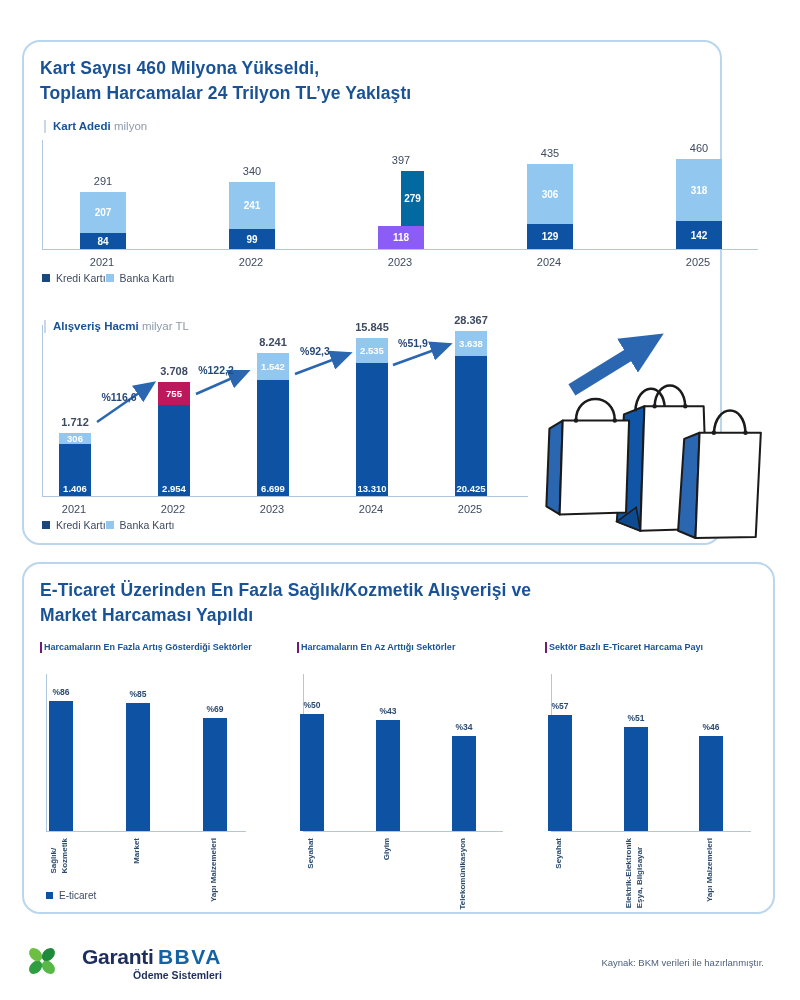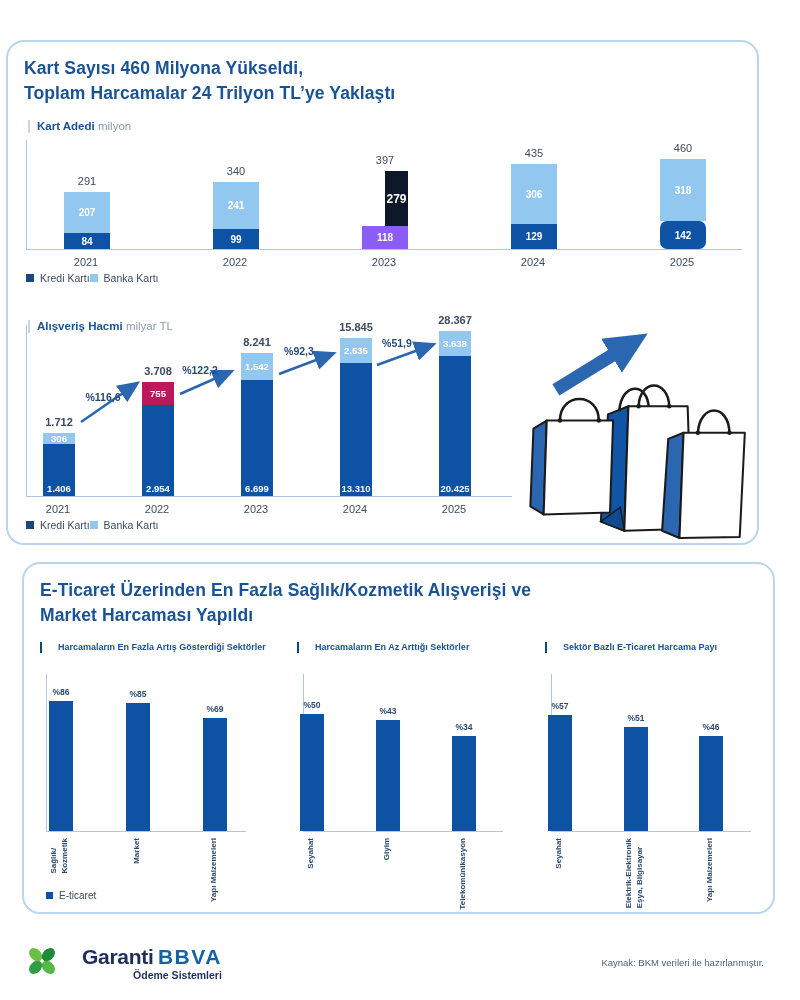--- a/index.html
+++ b/index.html
@@ -1,35 +1,35 @@
 <!DOCTYPE html>
 <html><head>
 <meta charset="utf-8">
 <style>
   *{box-sizing:border-box}
   html,body{margin:0;padding:0;background:#ffffff}
   body{width:800px;height:1000px;position:relative;font-family:"Liberation Sans",sans-serif;overflow:hidden}
   .panel{position:absolute;border:2px solid #B9D6EE;border-radius:18px;background:#fff}
-  #panel1{left:6px;top:40px;width:753px;height:505px}
+  #panel1{left:22px;top:40px;width:700px;height:505px}
   #panel2{left:22px;top:562px;width:753px;height:352px}
   .ptitle{position:absolute;left:16px;top:14px;font-size:17.5px;font-weight:bold;color:#1A5296;line-height:25px;letter-spacing:0.1px}
   .chead{position:absolute;border-left:2px solid #C9D8E8;padding-left:7px;font-size:11.5px;color:#1A5296;font-weight:bold;line-height:13px;white-space:nowrap}
   .chead .unit{color:#8C9BAB;font-weight:normal}
   .plot{position:absolute;border-left:1.5px solid #AFC8DF;border-bottom:1.5px solid #AFC8DF}
   .bar{position:absolute;display:flex;flex-direction:column}
   .seg{display:flex;align-items:center;justify-content:center;color:#ffffff;font-weight:bold;overflow:hidden}
   .segend{align-items:flex-end;padding-bottom:2px}
   .total{position:absolute;transform:translateX(-50%);white-space:nowrap;color:#3E4A60;font-size:11px}
   .xlab{position:absolute;transform:translateX(-50%);font-size:11px;color:#3E4A60;white-space:nowrap}
   .legend{position:absolute;display:flex;font-size:10.5px;color:#3E4A60;align-items:center}
   .litem{display:flex;align-items:center}
   .sq{width:8px;height:8px;display:inline-block;margin-right:6px}
   .growthlab{position:absolute;transform:translate(-50%,-50%);font-size:10.5px;font-weight:bold;color:#27497A;white-space:nowrap}
   .mini{position:absolute;top:78px;width:248px;height:262px}
-  .mtitle{border-left:2px solid #0c4a6e;padding-left:16px;font-size:9px;font-weight:bold;color:#1A5296;line-height:11px;white-space:nowrap}
+  .mtitle{border-left:2px solid #701a75;padding-left:2px;font-size:9px;font-weight:bold;color:#1A5296;line-height:11px;white-space:nowrap}
   .mplot{left:6px;top:32px;width:200px;height:158px}
   .mval{position:absolute;transform:translateX(-50%);font-size:8.5px;font-weight:bold;color:#2C4A70;white-space:nowrap}
   .rxwrap{position:absolute;top:196px;width:44px;height:100px;display:flex;justify-content:center;align-items:flex-start}
   .rx{writing-mode:vertical-rl;transform:rotate(180deg);font-size:8px;font-weight:bold;color:#2C4A70;white-space:pre-line;line-height:1.35}
   .minileg{position:absolute;left:6px;top:248px;display:flex;align-items:center;font-size:10px;color:#3E4A60}
   #brandrow{line-height:25px;white-space:nowrap}
   .brand-garanti{font-size:21px;font-weight:bold;color:#1D2E5C;letter-spacing:-0.3px}
   .brand-bbva{font-size:21px;font-weight:bold;color:#1464A5;letter-spacing:1.5px}
   .brand-sub{text-align:right;font-size:10.5px;font-weight:bold;color:#1D2E5C;margin-top:-2px}
   #source{position:absolute;right:36px;top:957px;font-size:9.5px;color:#4E617A}
@@ -52,32 +52,32 @@
         <div class="seg" style="height: 41px; background: rgb(146, 199, 240); font-size: 10px;">207</div>
         <div class="seg" style="height: 16px; background: rgb(14, 83, 163); font-size: 10px;">84</div>
       </div>
       <div class="total" style="left: 60px; bottom: 62px; font-weight: normal; text-align: center;">291</div>
       <div class="bar" style="left: 186px; bottom: 0px; width: 46px; height: 67px;">
         <div class="seg" style="height: 47px; background: rgb(146, 199, 240); font-size: 10px;">241</div>
         <div class="seg" style="height: 20px; background: rgb(14, 83, 163); font-size: 10px;">99</div>
       </div>
       <div class="total" style="left: 209px; bottom: 72px; font-weight: normal;">340</div>
       <div class="bar" style="left: 335px; bottom: 0px; width: 46px; height: 78px;">
-        <div class="seg" style="height: 55px; background: #0f172a; font-size: 12px; margin-left: 23px;">279</div>
+        <div class="seg" style="height: 55px; background: #0369a1; font-size: 10px; margin-left: 23px;">279</div>
         <div class="seg" style="height: 23px; background: #8b5cf6; font-size: 10px;">118</div>
       </div>
       <div class="total" style="left: 358px; bottom: 83px; font-weight: normal; margin-top: 24px;">397</div>
       <div class="bar" style="left: 484px; bottom: 0px; width: 46px; height: 85px;">
         <div class="seg" style="height: 60px; background: rgb(146, 199, 240); font-size: 10px;">306</div>
         <div class="seg" style="height: 25px; background: rgb(14, 83, 163); font-size: 10px;">129</div>
       </div>
       <div class="total" style="left: 507px; bottom: 90px; font-weight: normal;">435</div>
       <div class="bar" style="left: 633px; bottom: 0px; width: 46px; height: 90px;">
         <div class="seg" style="height: 62px; background: rgb(146, 199, 240); font-size: 10px;">318</div>
-        <div class="seg" style="height: 28px; background: rgb(14, 83, 163); font-size: 10px; border-radius: 7px;">142</div>
+        <div class="seg" style="height: 28px; background: rgb(14, 83, 163); font-size: 10px;">142</div>
       </div>
       <div class="total" style="left: 656px; bottom: 95px; font-weight: normal;">460</div>
     </div>
   <div class="legend" style="left:18px;top:230px">
     <span class="litem">
       <span class="sq" style="background:#1A477E"></span>
       <span>Kredi Kartı</span>
     </span>
     <span class="litem">
       <span class="sq" style="background:#92C7F0"></span>

